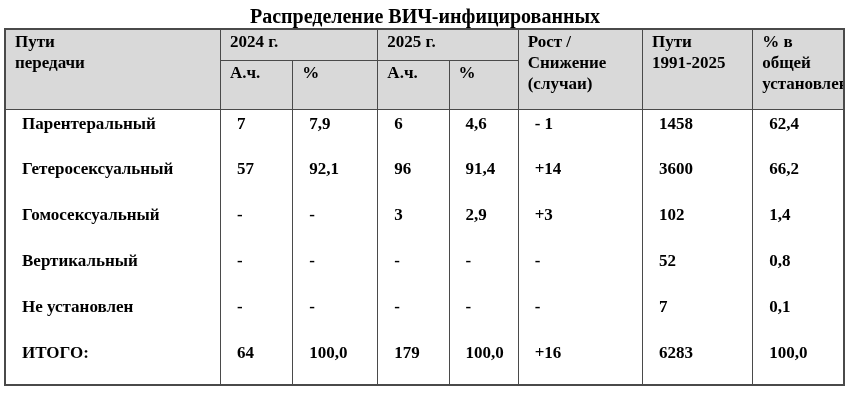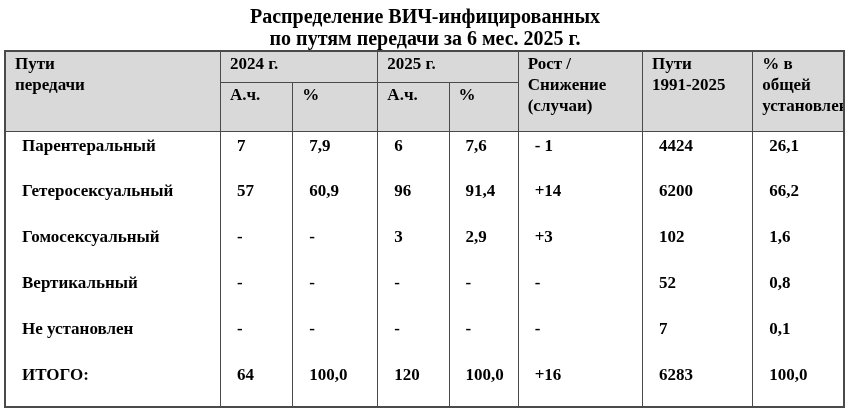--- a/index.html
+++ b/index.html
@@ -52,21 +52,20 @@
     border-bottom:none;
     padding-top:3px;
     padding-left:16px;
   }
 </style>
 </head>
 <body>
 
 <div class="title">
   <div>Распределение ВИЧ-инфицированных</div>
-  <div>по путям передачи за 6 мес. 2025 г.</div>
 </div>
 
 <table>
   <colgroup>
     <col style="width:215px">
       <col style="width:72px">
       <col style="width:85px">
       <col style="width:71px">
     <col style="width:69px">
       <col style="width:124px">
@@ -102,44 +101,44 @@
       <th>А.ч.</th>
       <th>%</th>
     </tr>
   </thead>
   <tbody>
     <tr>
       <td>Парентеральный</td>
       <td>7</td>
       <td>7,9</td>
       <td>6</td>
-      <td>7,6</td>
+      <td>4,6</td>
       <td>- 1</td>
-      <td>4424</td>
-      <td>26,1</td>
+      <td>1458</td>
+      <td>62,4</td>
     </tr>
     <tr>
       <td>Гетеросексуальный</td>
       <td>57</td>
-      <td>60,9</td>
+      <td>92,1</td>
       <td>96</td>
       <td>91,4</td>
       <td>+14</td>
-      <td>6200</td>
+      <td>3600</td>
       <td>66,2</td>
     </tr>
     <tr>
       <td>Гомосексуальный</td>
       <td>-</td>
       <td>-</td>
       <td>3</td>
       <td>2,9</td>
       <td>+3</td>
       <td>102</td>
-      <td>1,6</td>
+      <td>1,4</td>
     </tr>
     <tr>
       <td>Вертикальный</td>
       <td>-</td>
       <td>-</td>
       <td>-</td>
       <td>-</td>
       <td>-</td>
       <td>52</td>
       <td>0,8</td>
@@ -151,20 +150,20 @@
       <td>-</td>
       <td>-</td>
       <td>-</td>
       <td>7</td>
       <td>0,1</td>
     </tr>
     <tr>
       <td>ИТОГО:</td>
       <td>64</td>
       <td>100,0</td>
-      <td>120</td>
+      <td>179</td>
       <td>100,0</td>
       <td>+16</td>
       <td>6283</td>
       <td>100,0</td>
     </tr>
   </tbody>
 </table>
 
 </body></html>

